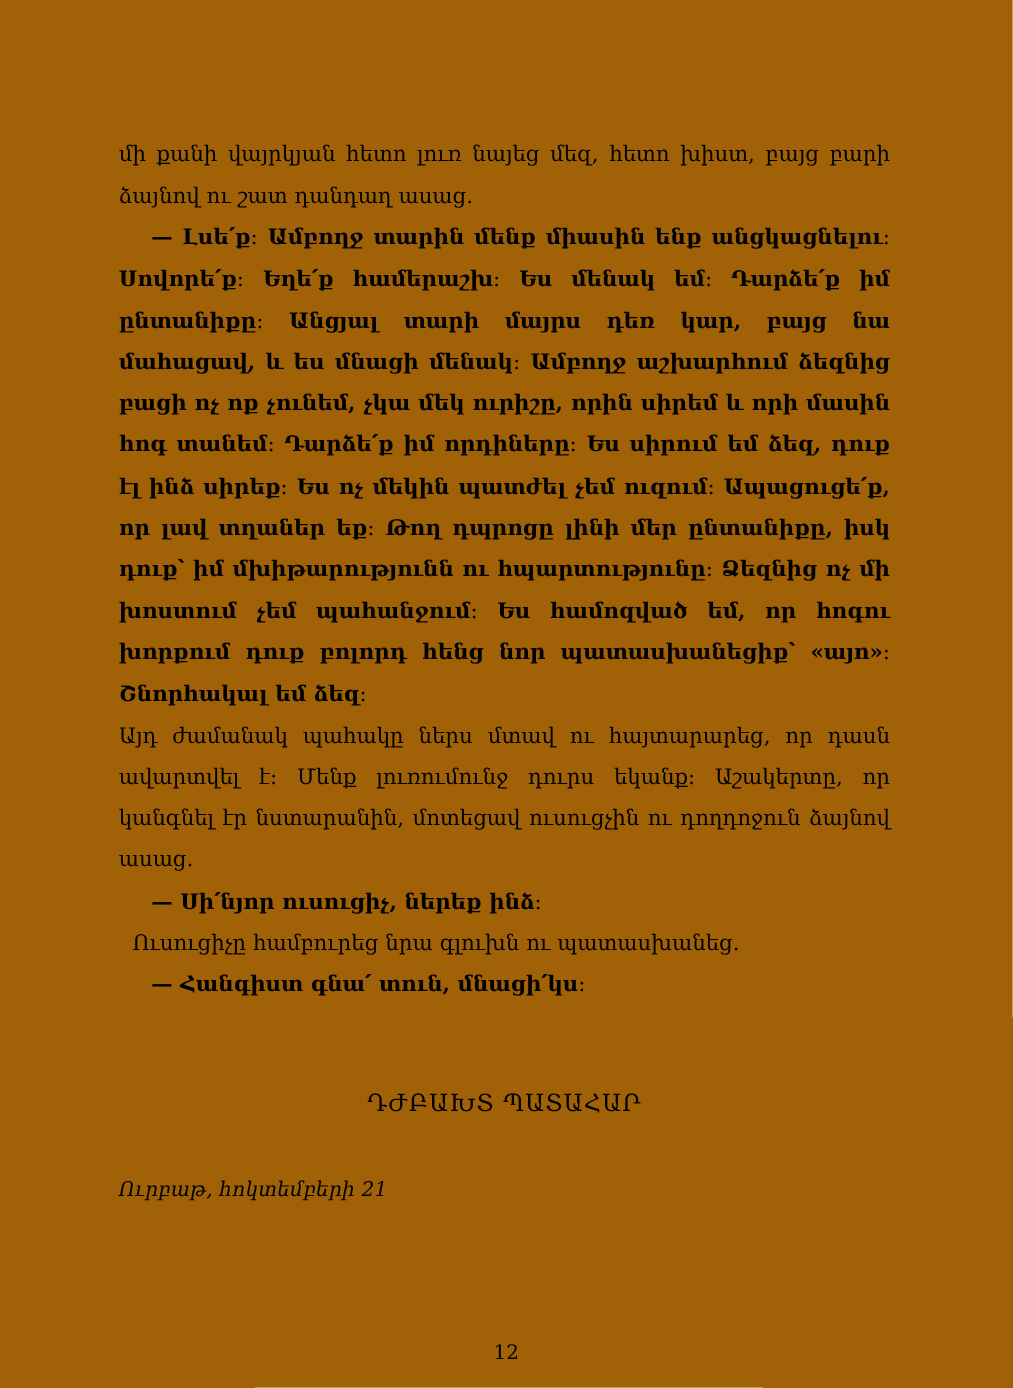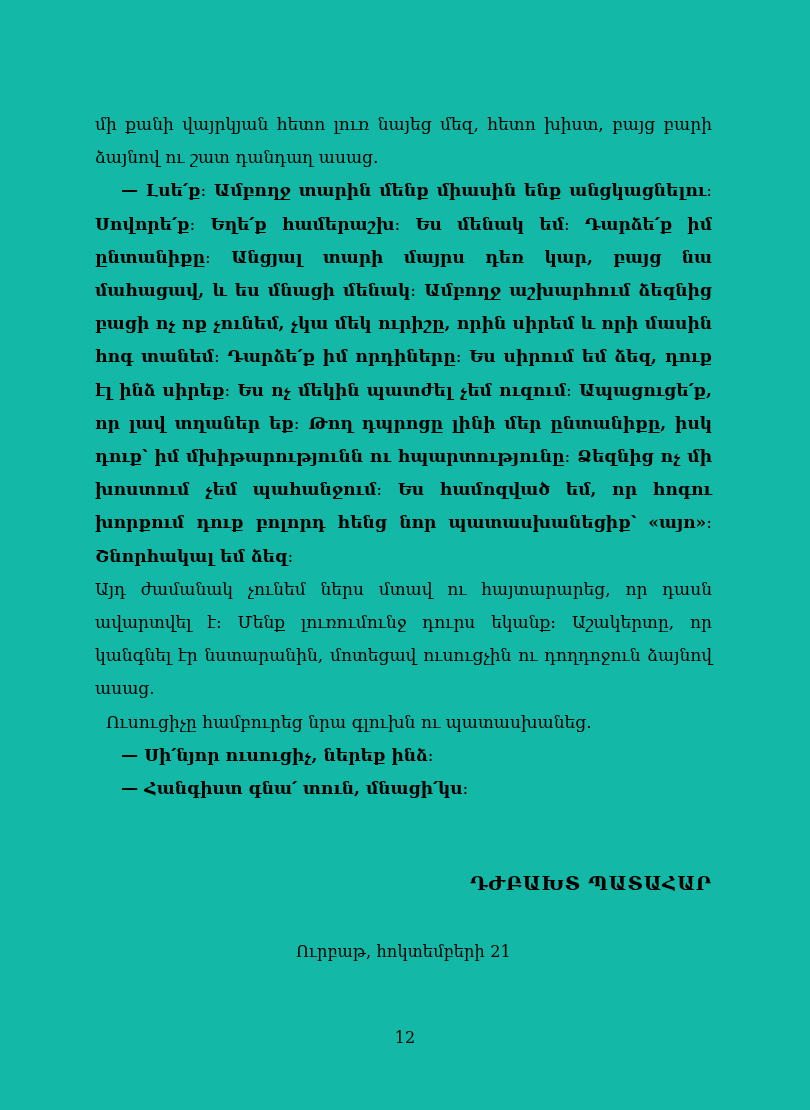--- a/index.html
+++ b/index.html
@@ -15,21 +15,21 @@
     color: #000000;
     overflow: hidden;
   }
 
   #page {
     position: absolute;
     left: 0;
     top: 0;
     width: 810px;
     height: 1110px;
-    background: #14b8a6;
+    background: #a16207;
   }
 
   #text-column {
     position: absolute;
     left: 95px;
     top: 108px;
     width: 617px;
   }
 
   .para {
@@ -52,66 +52,67 @@
     text-indent: 26px;
     font-weight: bold;
   }
 
   .para.noindent {
     text-indent: 11px;
   }
 
   .heading {
     margin: 0;
-    text-align: right;
+    text-align: center;
     font-size: 19px;
     line-height: 33.2px;
-    font-weight: bold;
+    font-weight: normal;
     letter-spacing: 0.8px;
   }
 
   .spacer-before-heading { height: 62px; }
   .spacer-after-heading  { height: 35px; }
   .spacer-after-date     { height: 42px; }
 
   .dateline {
     margin: 0;
-    text-align: center;
+    text-align: left;
+    font-style: italic;
     font-size: 16.2px;
     line-height: 33.2px;
     letter-spacing: 0.1px;
   }
 
   #page-number {
     position: absolute;
     left: 0;
-    top: 1028px;
+    top: 1072px;
     width: 810px;
     text-align: center;
     font-size: 16px;
     line-height: 20px;
     color: #000000;
   }
 </style>
 </head>
 <body>
 
 <div id="page">
 
   <div id="text-column">
 
     <p class="para cont">մի քանի վայրկյան հետո լուռ նայեց մեզ, հետո խիստ, բայց բարի ձայնով ու շատ դանդաղ ասաց.</p>
 
     <p class="para indent">— Լսե՛ք։ Ամբողջ տարին մենք միասին ենք անցկացնելու։ Սովորե՛ք։ Եղե՛ք համերաշխ։ Ես մենակ եմ։ Դարձե՛ք իմ ընտանիքը։ Անցյալ տարի մայրս դեռ կար, բայց նա մահացավ, և ես մնացի մենակ։ Ամբողջ աշխարհում ձեզնից բացի ոչ ոք չունեմ, չկա մեկ ուրիշը, որին սիրեմ և որի մասին հոգ տանեմ։ Դարձե՛ք իմ որդիները։ Ես սիրում եմ ձեզ, դուք էլ ինձ սիրեք։ Ես ոչ մեկին պատժել չեմ ուզում։ Ապացուցե՛ք, որ լավ տղաներ եք։ Թող դպրոցը լինի մեր ընտանիքը, իսկ դուք՝ իմ մխիթարությունն ու հպարտությունը։ Ձեզնից ոչ մի խոստում չեմ պահանջում։ Ես համոզված եմ, որ հոգու խորքում դուք բոլորդ հենց նոր պատասխանեցիք՝ «այո»։ Շնորհակալ եմ ձեզ։</p>
 
-    <p class="para cont">Այդ ժամանակ չունեմ ներս մտավ ու հայտարարեց, որ դասն ավարտվել է։ Մենք լուռումունջ դուրս եկանք։ Աշակերտը, որ կանգնել էր նստարանին, մոտեցավ ուսուցչին ու դողդոջուն ձայնով ասաց.</p>
+    <p class="para cont">Այդ ժամանակ պահակը ներս մտավ ու հայտարարեց, որ դասն ավարտվել է։ Մենք լուռումունջ դուրս եկանք։ Աշակերտը, որ կանգնել էր նստարանին, մոտեցավ ուսուցչին ու դողդոջուն ձայնով ասաց.</p>
+
+    <p class="para indent">— Սի՛նյոր ուսուցիչ, ներեք ինձ։</p>
 
     <p class="para noindent">Ուսուցիչը համբուրեց նրա գլուխն ու պատասխանեց.</p>
-
-    <p class="para indent">— Սի՛նյոր ուսուցիչ, ներեք ինձ։</p>
 
     <p class="para indent">— Հանգիստ գնա՛ տուն, մնացի՛կս։</p>
 
     <div class="spacer-before-heading"></div>
 
     <h2 class="heading">ԴԺԲԱԽՏ ՊԱՏԱՀԱՐ</h2>
 
     <div class="spacer-after-heading"></div>
 
     <p class="dateline">Ուրբաթ, հոկտեմբերի 21</p>

